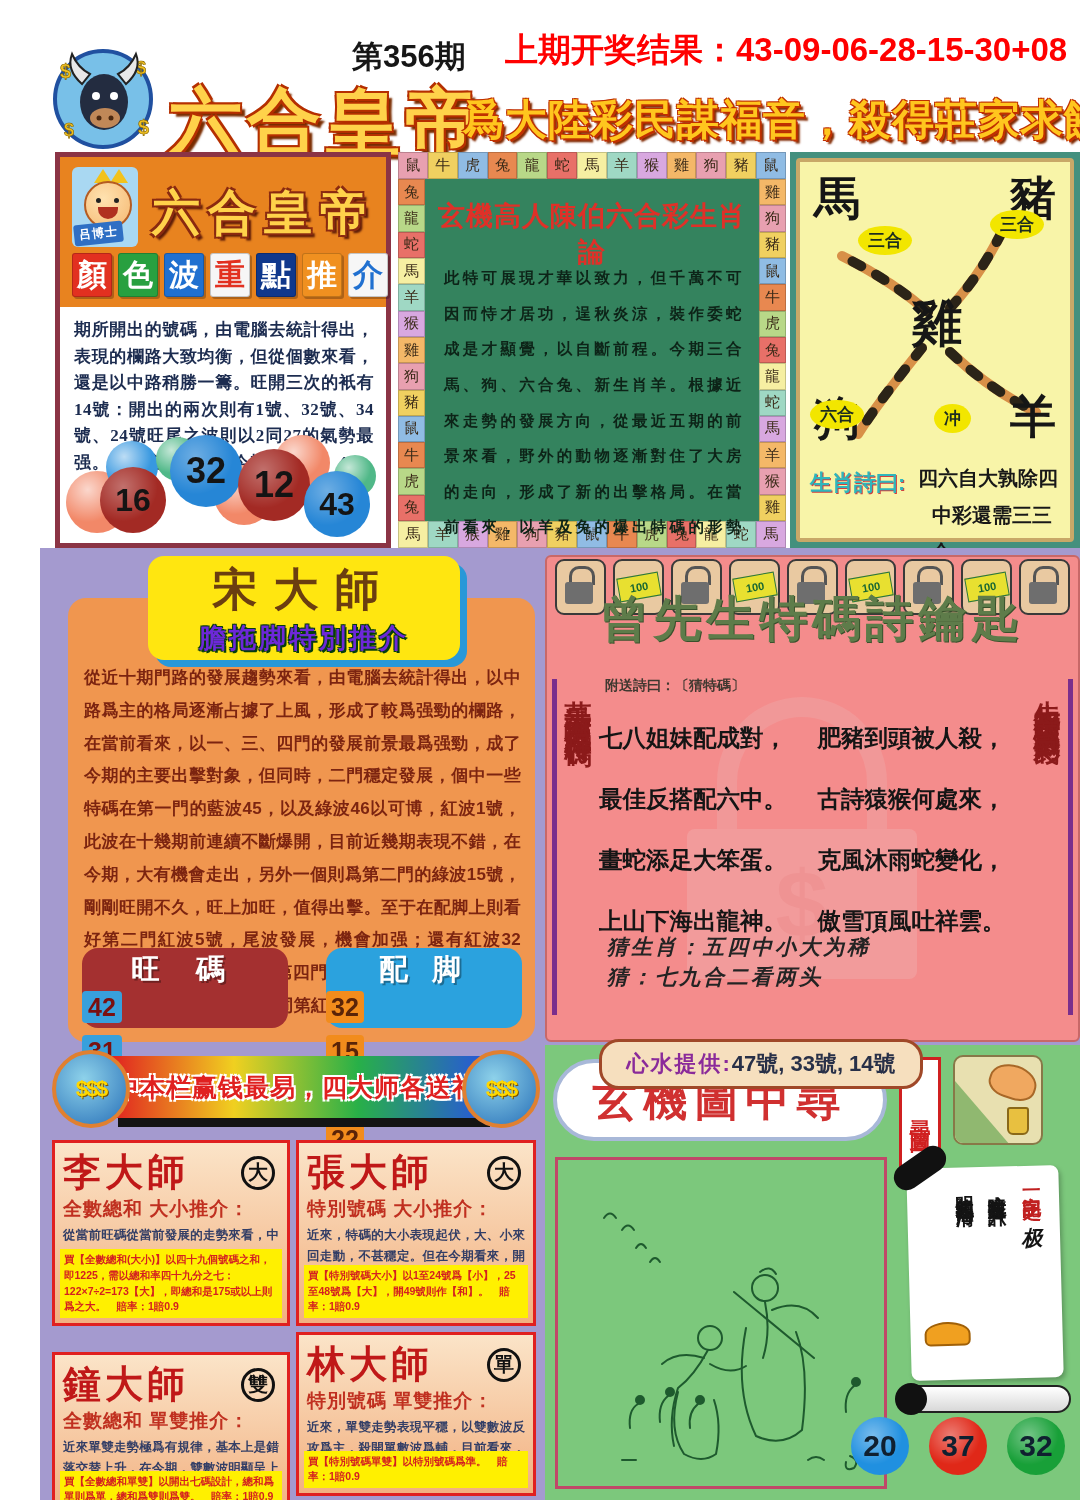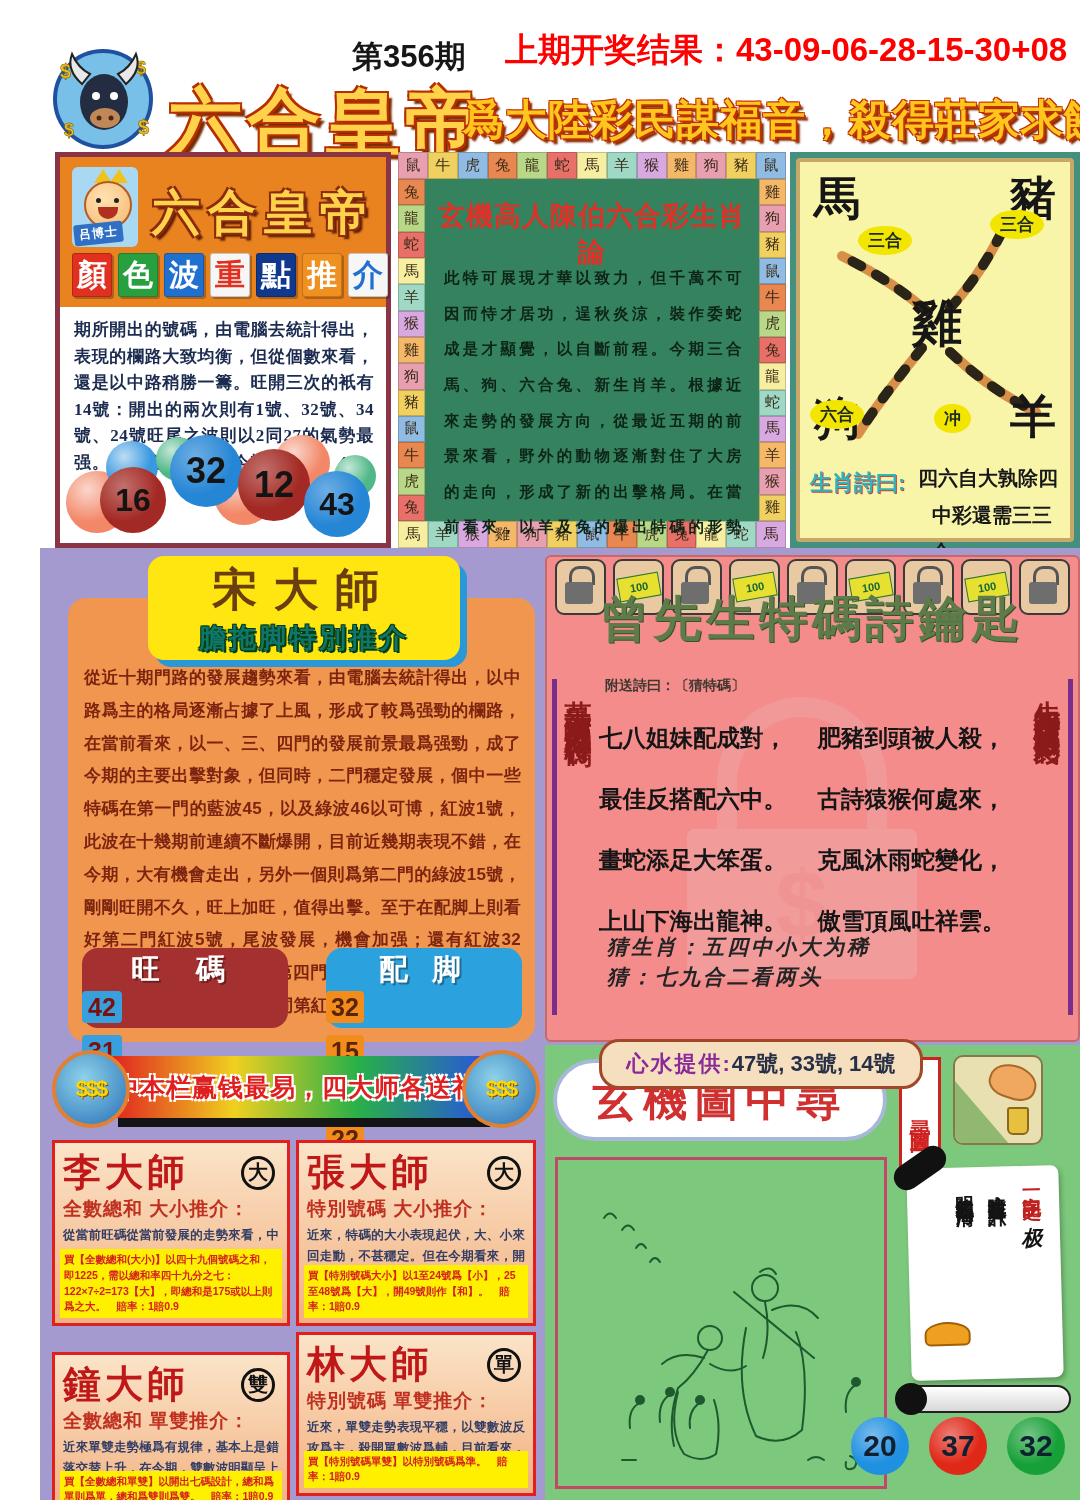--- a/index.html
+++ b/index.html
@@ -69,21 +69,21 @@
   .shige-poem .ind{margin-left:14px;}
 
   
   .lavender{position:absolute;left:40px;top:548px;width:1040px;height:952px;background:#a49acf;}
 
   
   .song-panel{position:absolute;left:68px;top:598px;width:467px;height:444px;background:#f0964f;border-radius:18px;}
   .song-badge{position:absolute;left:148px;top:556px;width:312px;height:104px;background:#ffe610;border-radius:16px;
      box-shadow:7px 7px 0 #2898d8;text-align:center;z-index:2;}
   .badge-title{margin-top:4px;font-size:45px;font-weight:bold;color:#6b3e10;letter-spacing:16px;}
-  .badge-sub{font-size:27px;font-weight:bold;color:#0f766e;letter-spacing:3px;
+  .badge-sub{font-size:27px;font-weight:bold;color:#6d28d9;letter-spacing:3px;
      text-shadow:2px 2px 0 #063d0c,-1px -1px 0 #063d0c,1px -1px 0 #063d0c,-1px 1px 0 #063d0c;}
   .song-body{position:absolute;left:16px;right:14px;top:64px;font-size:17px;font-weight:bold;color:#7c2410;
      line-height:1.93;text-align:justify;letter-spacing:.3px;}
   .wang-box{position:absolute;left:14px;bottom:14px;width:206px;height:80px;background:#a43030;border-radius:16px;text-align:center;}
   .pei-box{position:absolute;left:258px;bottom:14px;width:196px;height:80px;background:#2ba2de;border-radius:16px;text-align:center;}
   .bx-label{font-size:29px;font-weight:bold;color:#ffffff;letter-spacing:14px;margin-top:2px;
      text-shadow:2px 2px 0 #00000055;}
   .bx-nums{display:flex;justify-content:center;gap:12px;margin-top:1px;flex-direction:column;}
   .wnum{width:40px;height:32px;background:#38a0dc;color:#7a1010;font-size:25px;font-weight:bold;
      display:flex;align-items:center;justify-content:center;border-radius:4px;}

